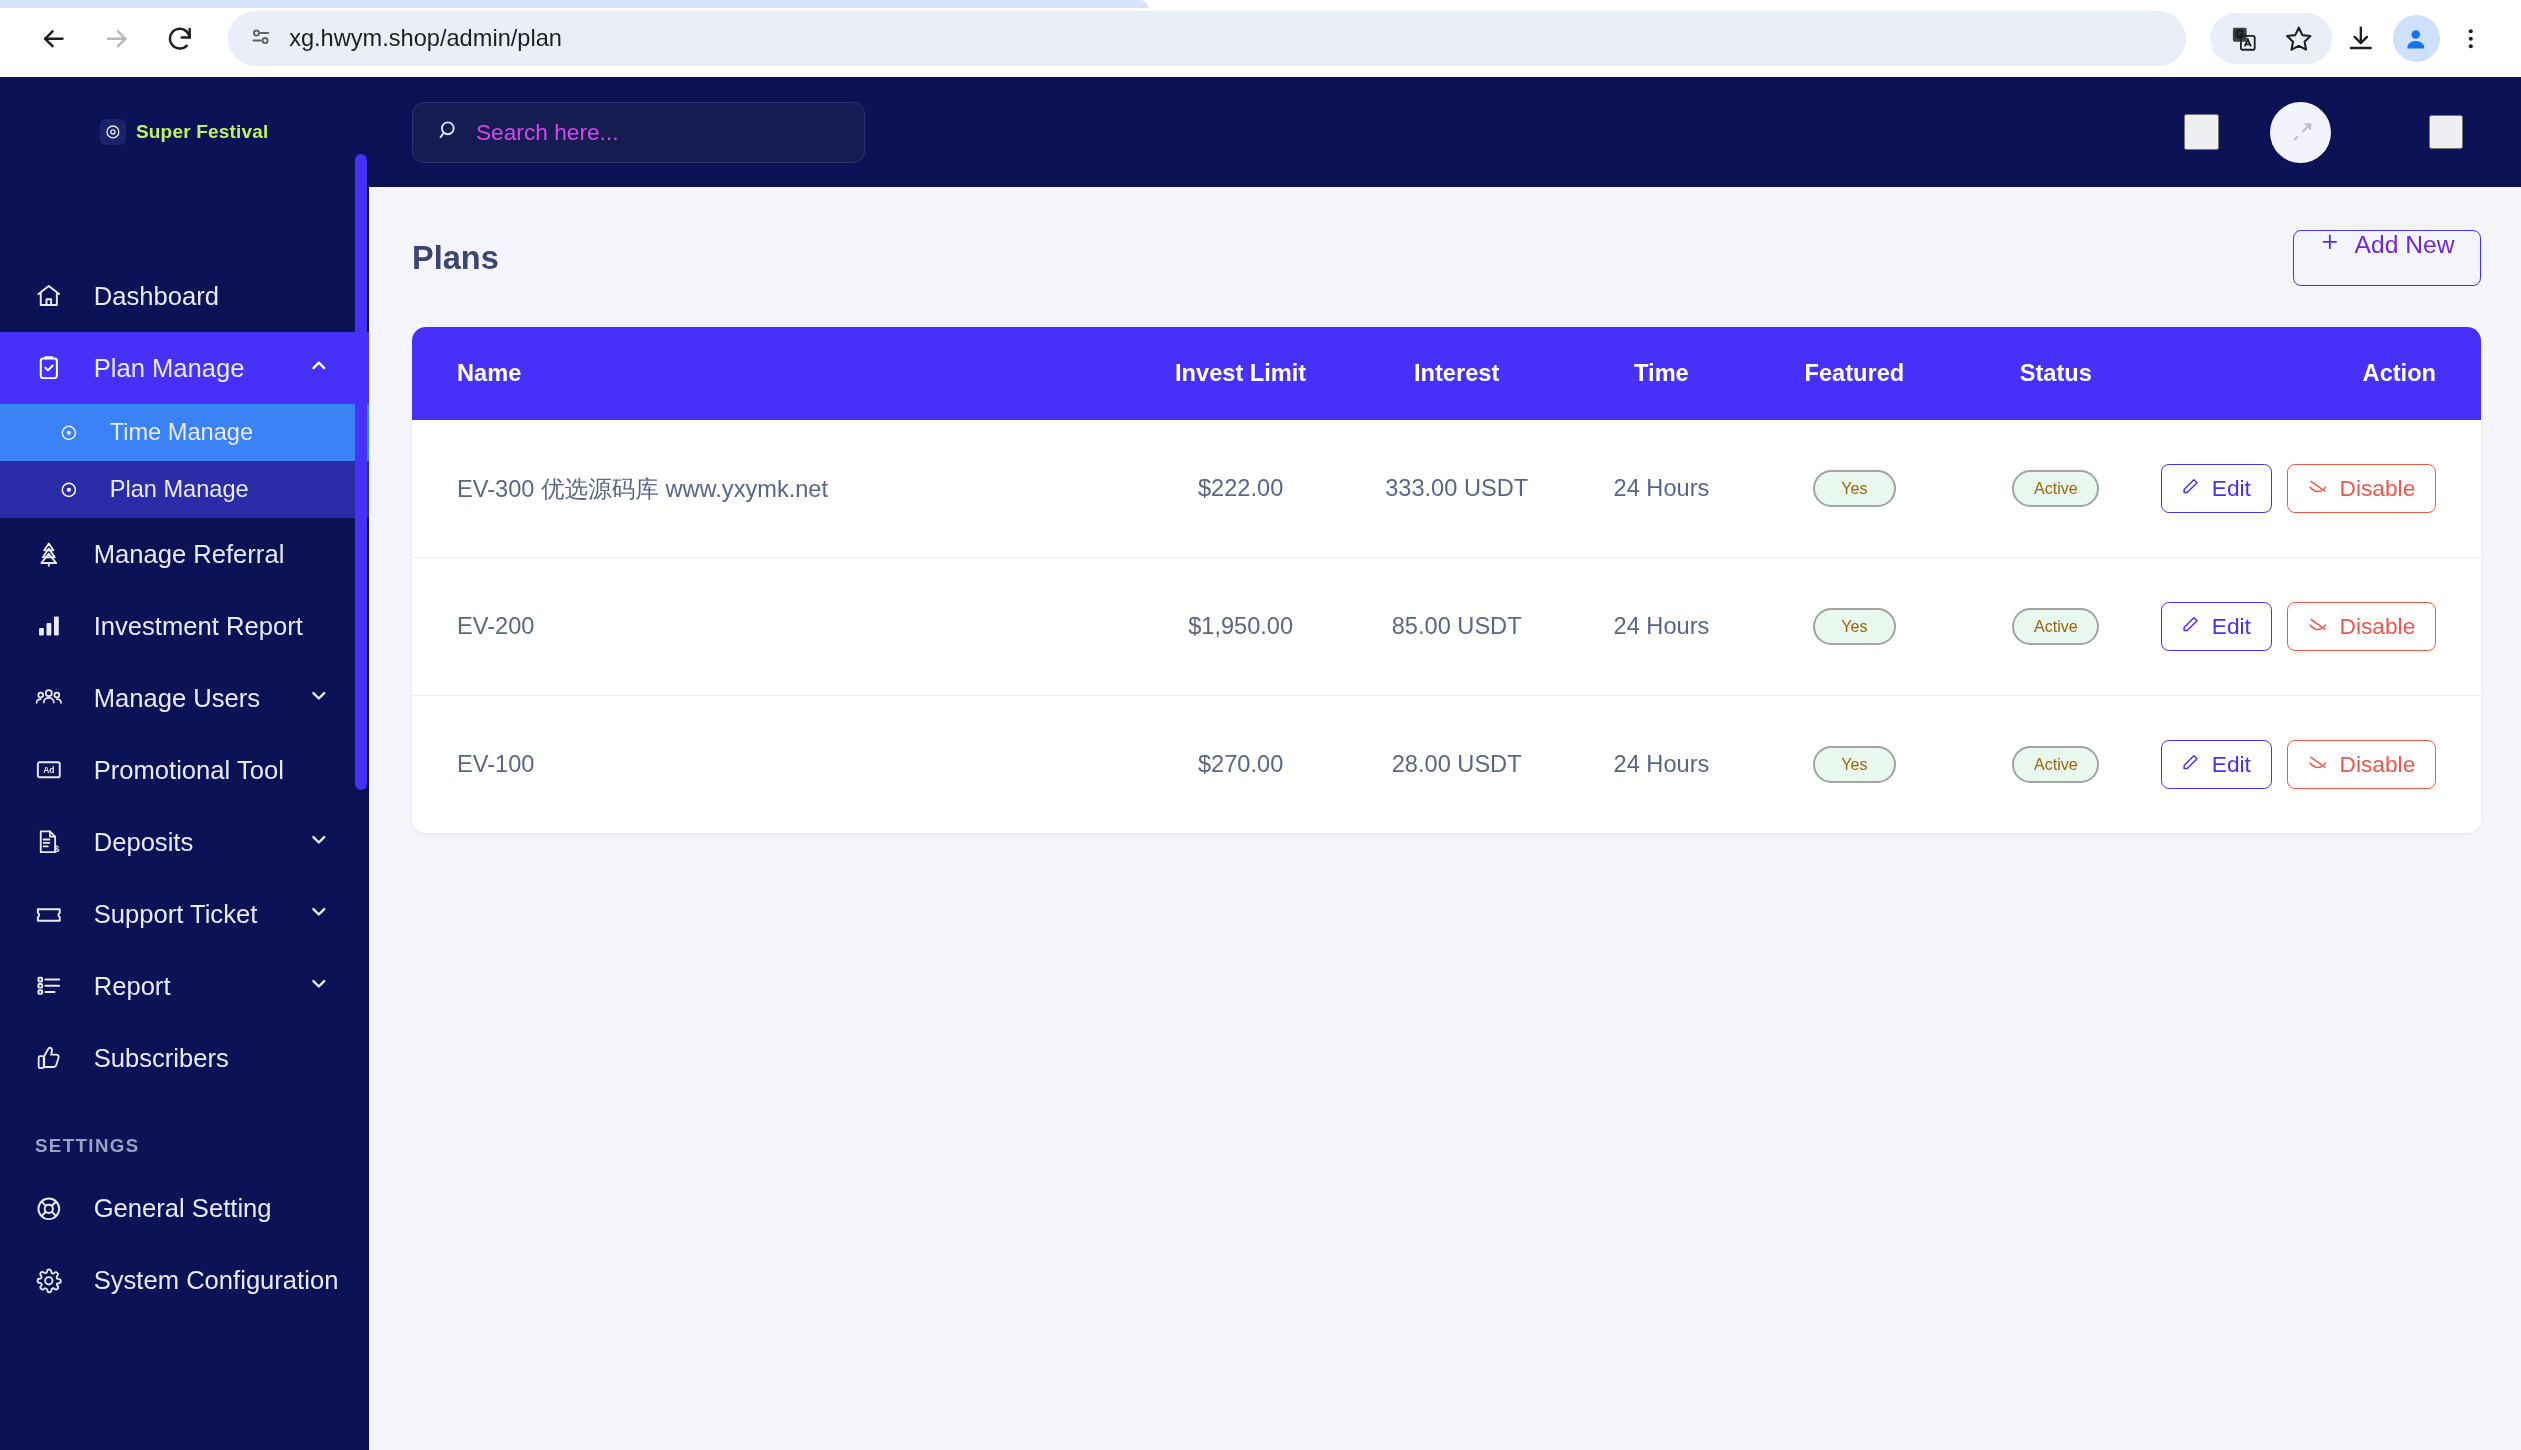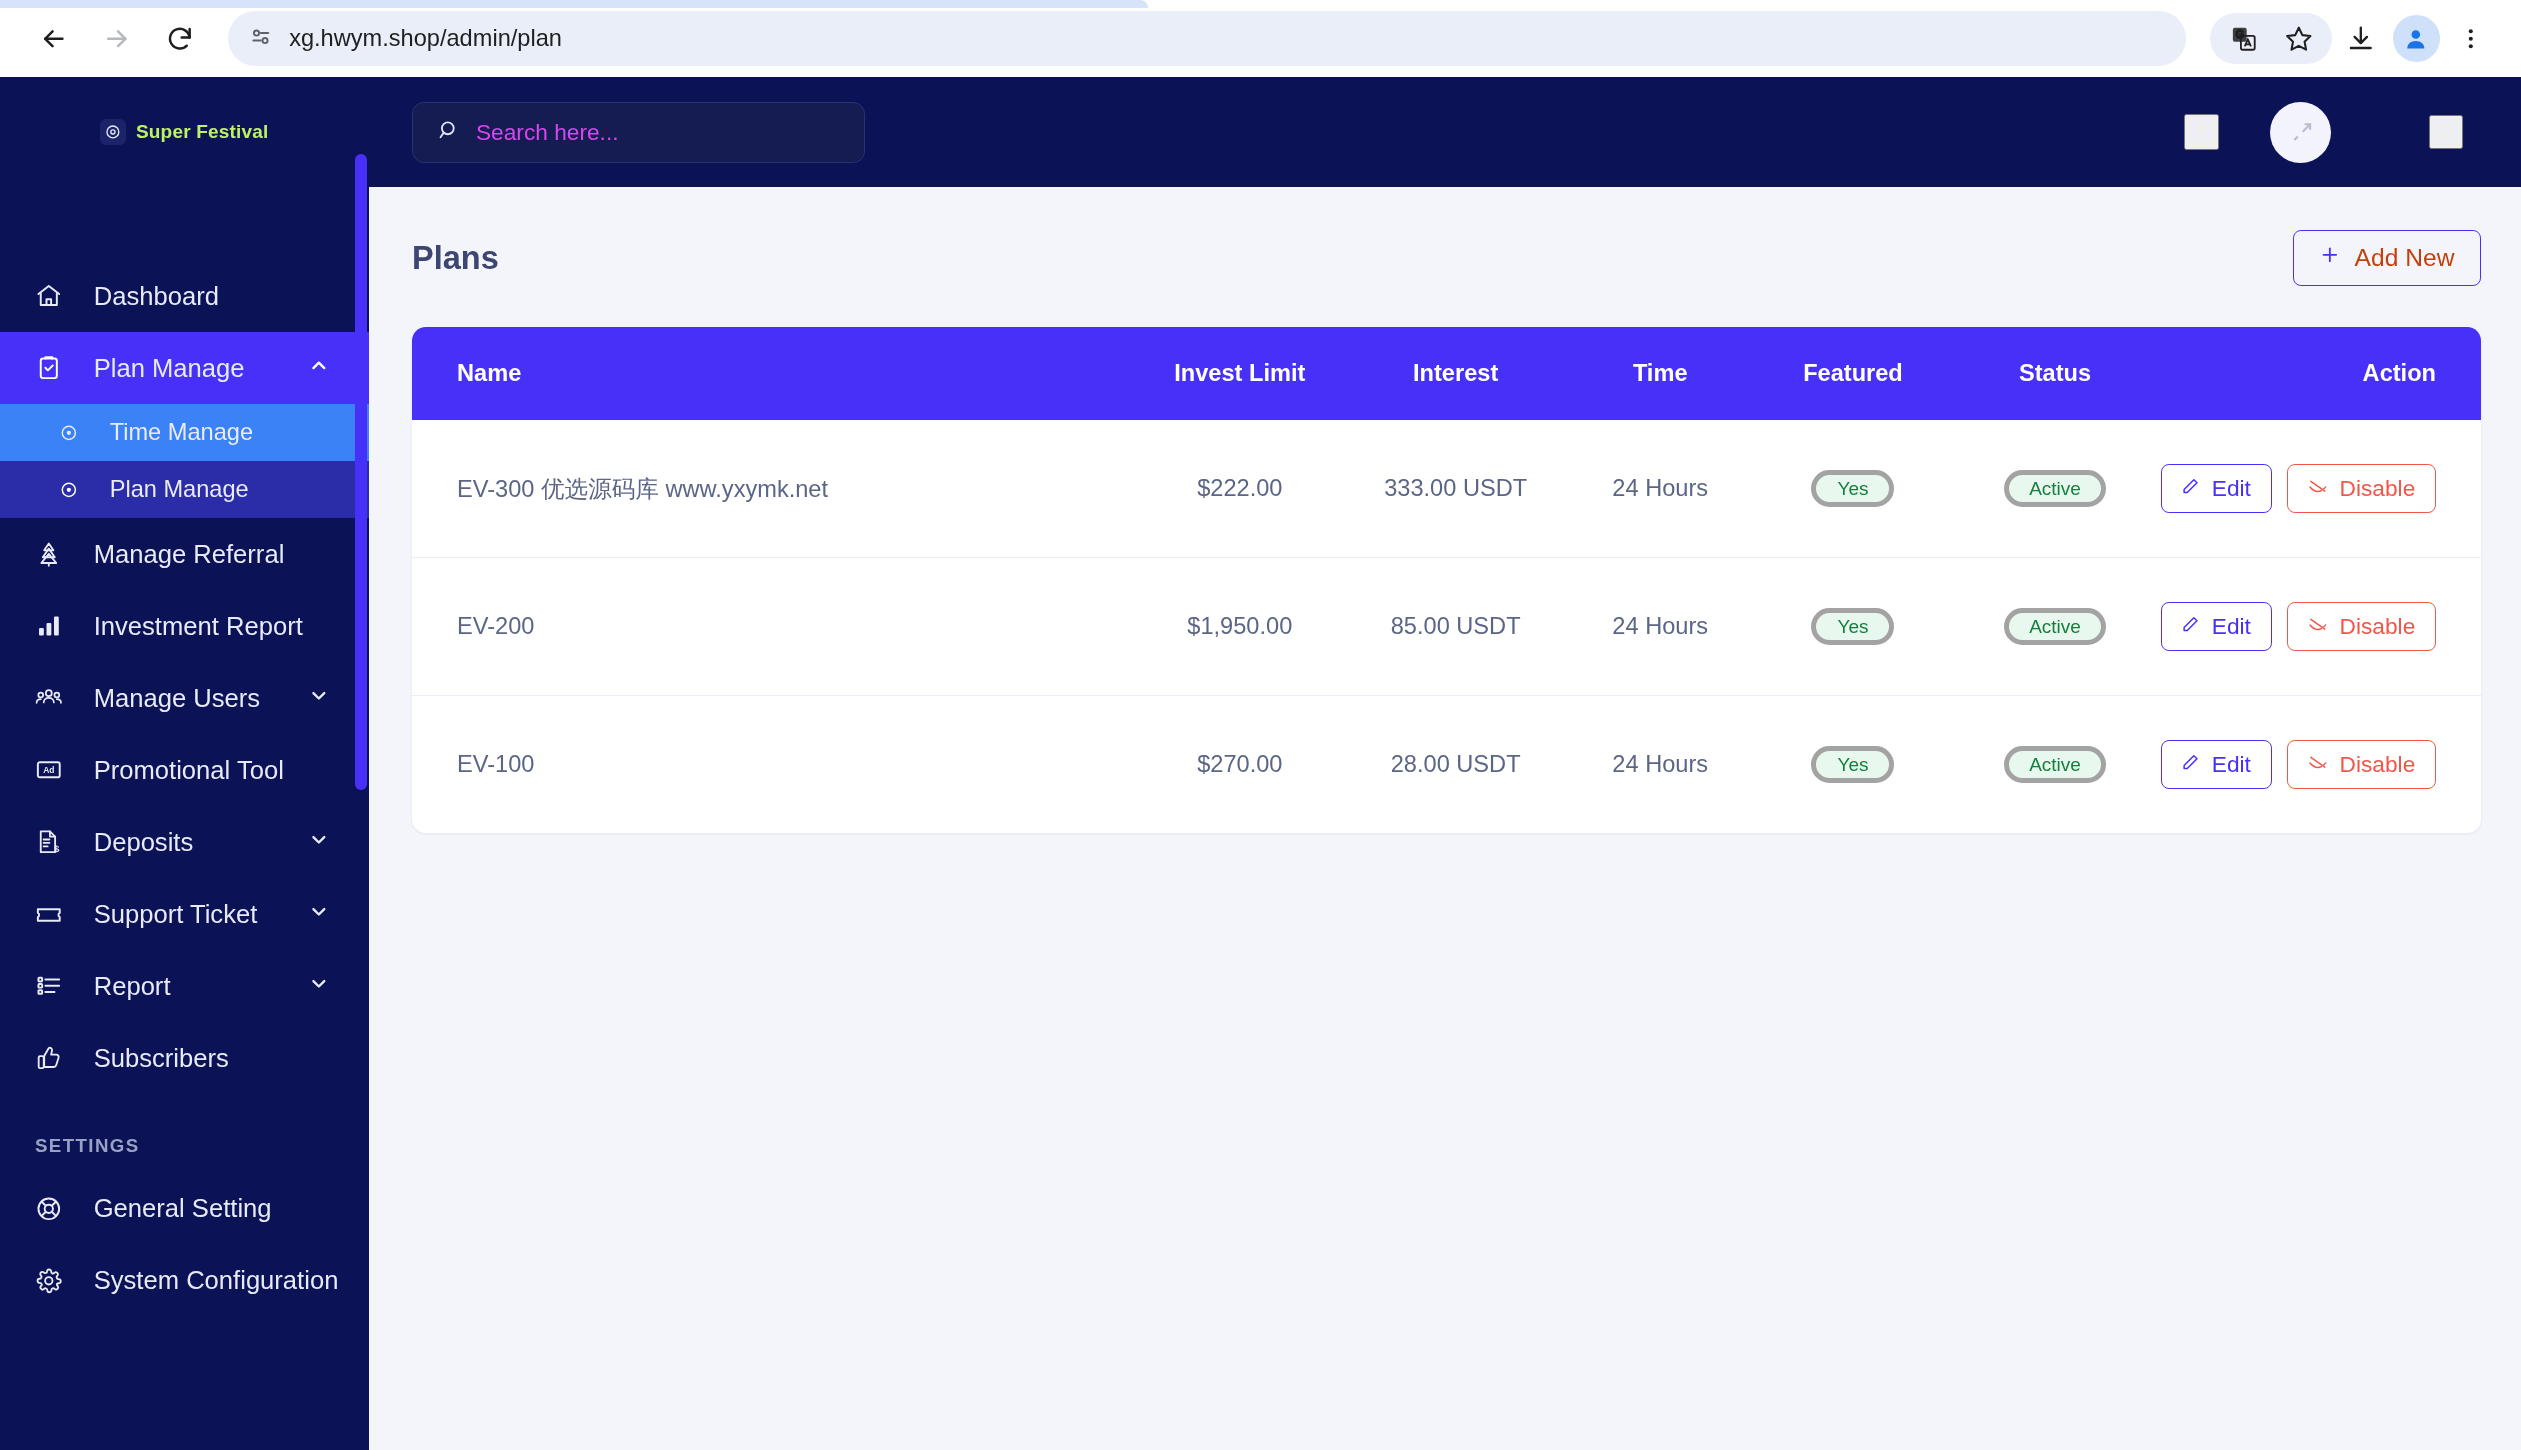--- a/index.html
+++ b/index.html
@@ -134,24 +134,24 @@
     background: #f3f4fb; display: flex; align-items: center; justify-content: center;
     overflow: hidden;
   }
   .user-caret { display: flex; align-items: center; justify-content: center; margin-left: 47px; }
 
   .content { flex: 1; padding: 43px 41px 0 43px; overflow: hidden; }
 
   .page-head { display: flex; align-items: center; justify-content: space-between; margin-bottom: 41px; }
   .page-title { font-size: 32.5px; color: #3d4670; }
   .btn-add {
-    border: 1px solid #4730f7; color: #c2410c;
+    border: 1px solid #4730f7; color: #6d28d9;
     background: transparent; border-radius: 7.9px;
     height: 56px; padding: 0 25.6px;
-    display: flex; align-items: center; gap: 13.8px;
+    display: flex; gap: 13.8px;
     font-size: 24.6px; font-family: "Liberation Sans", sans-serif;
   }
 
   .card {
     background: #ffffff; border-radius: 13.8px;
     box-shadow: 0 1px 3px rgba(20,30,80,.08);
     overflow: hidden;
   }
   table { width: 100%; border-collapse: collapse; }
   thead tr { background: #4730f7; }
@@ -170,22 +170,22 @@
   .col-invest { text-align: center; width: 11%; }
   .col-interest { text-align: center; width: 11%; }
   .col-time   { text-align: center; width: 10%; }
   .col-featured { text-align: center; width: 10%; }
   .col-status { text-align: center; width: 11%; }
   .col-action { text-align: right; padding-right: 45px !important; width: 10%; }
 
   .pill {
     display: inline-flex; align-items: center; justify-content: center;
     min-width: 83px; height: 37px; padding: 0 19.7px;
-    border-radius: 18.7px; font-size: 19px;
-    background: #e9f8ef; border: 5px solid #a3a3a3; color: #15803d;
+    border-radius: 18.7px; font-size: 16px;
+    background: #e9f8ef; border: 2px solid #a3a3a3; color: #a16207;
   }
   .action-cell { display: flex; align-items: center; justify-content: flex-start; gap: 15.8px; }
   .btn-edit, .btn-disable {
     display: inline-flex; align-items: center; gap: 11.8px;
     height: 49px; padding: 0 19.7px; border-radius: 7.9px;
     background: transparent; font-size: 22.7px;
     font-family: "Liberation Sans", sans-serif;
   }
   .btn-edit { border: 1px solid #4730f7; color: #4730f7; }
   .btn-disable { border: 1px solid #f0564a; color: #f0564a; }

